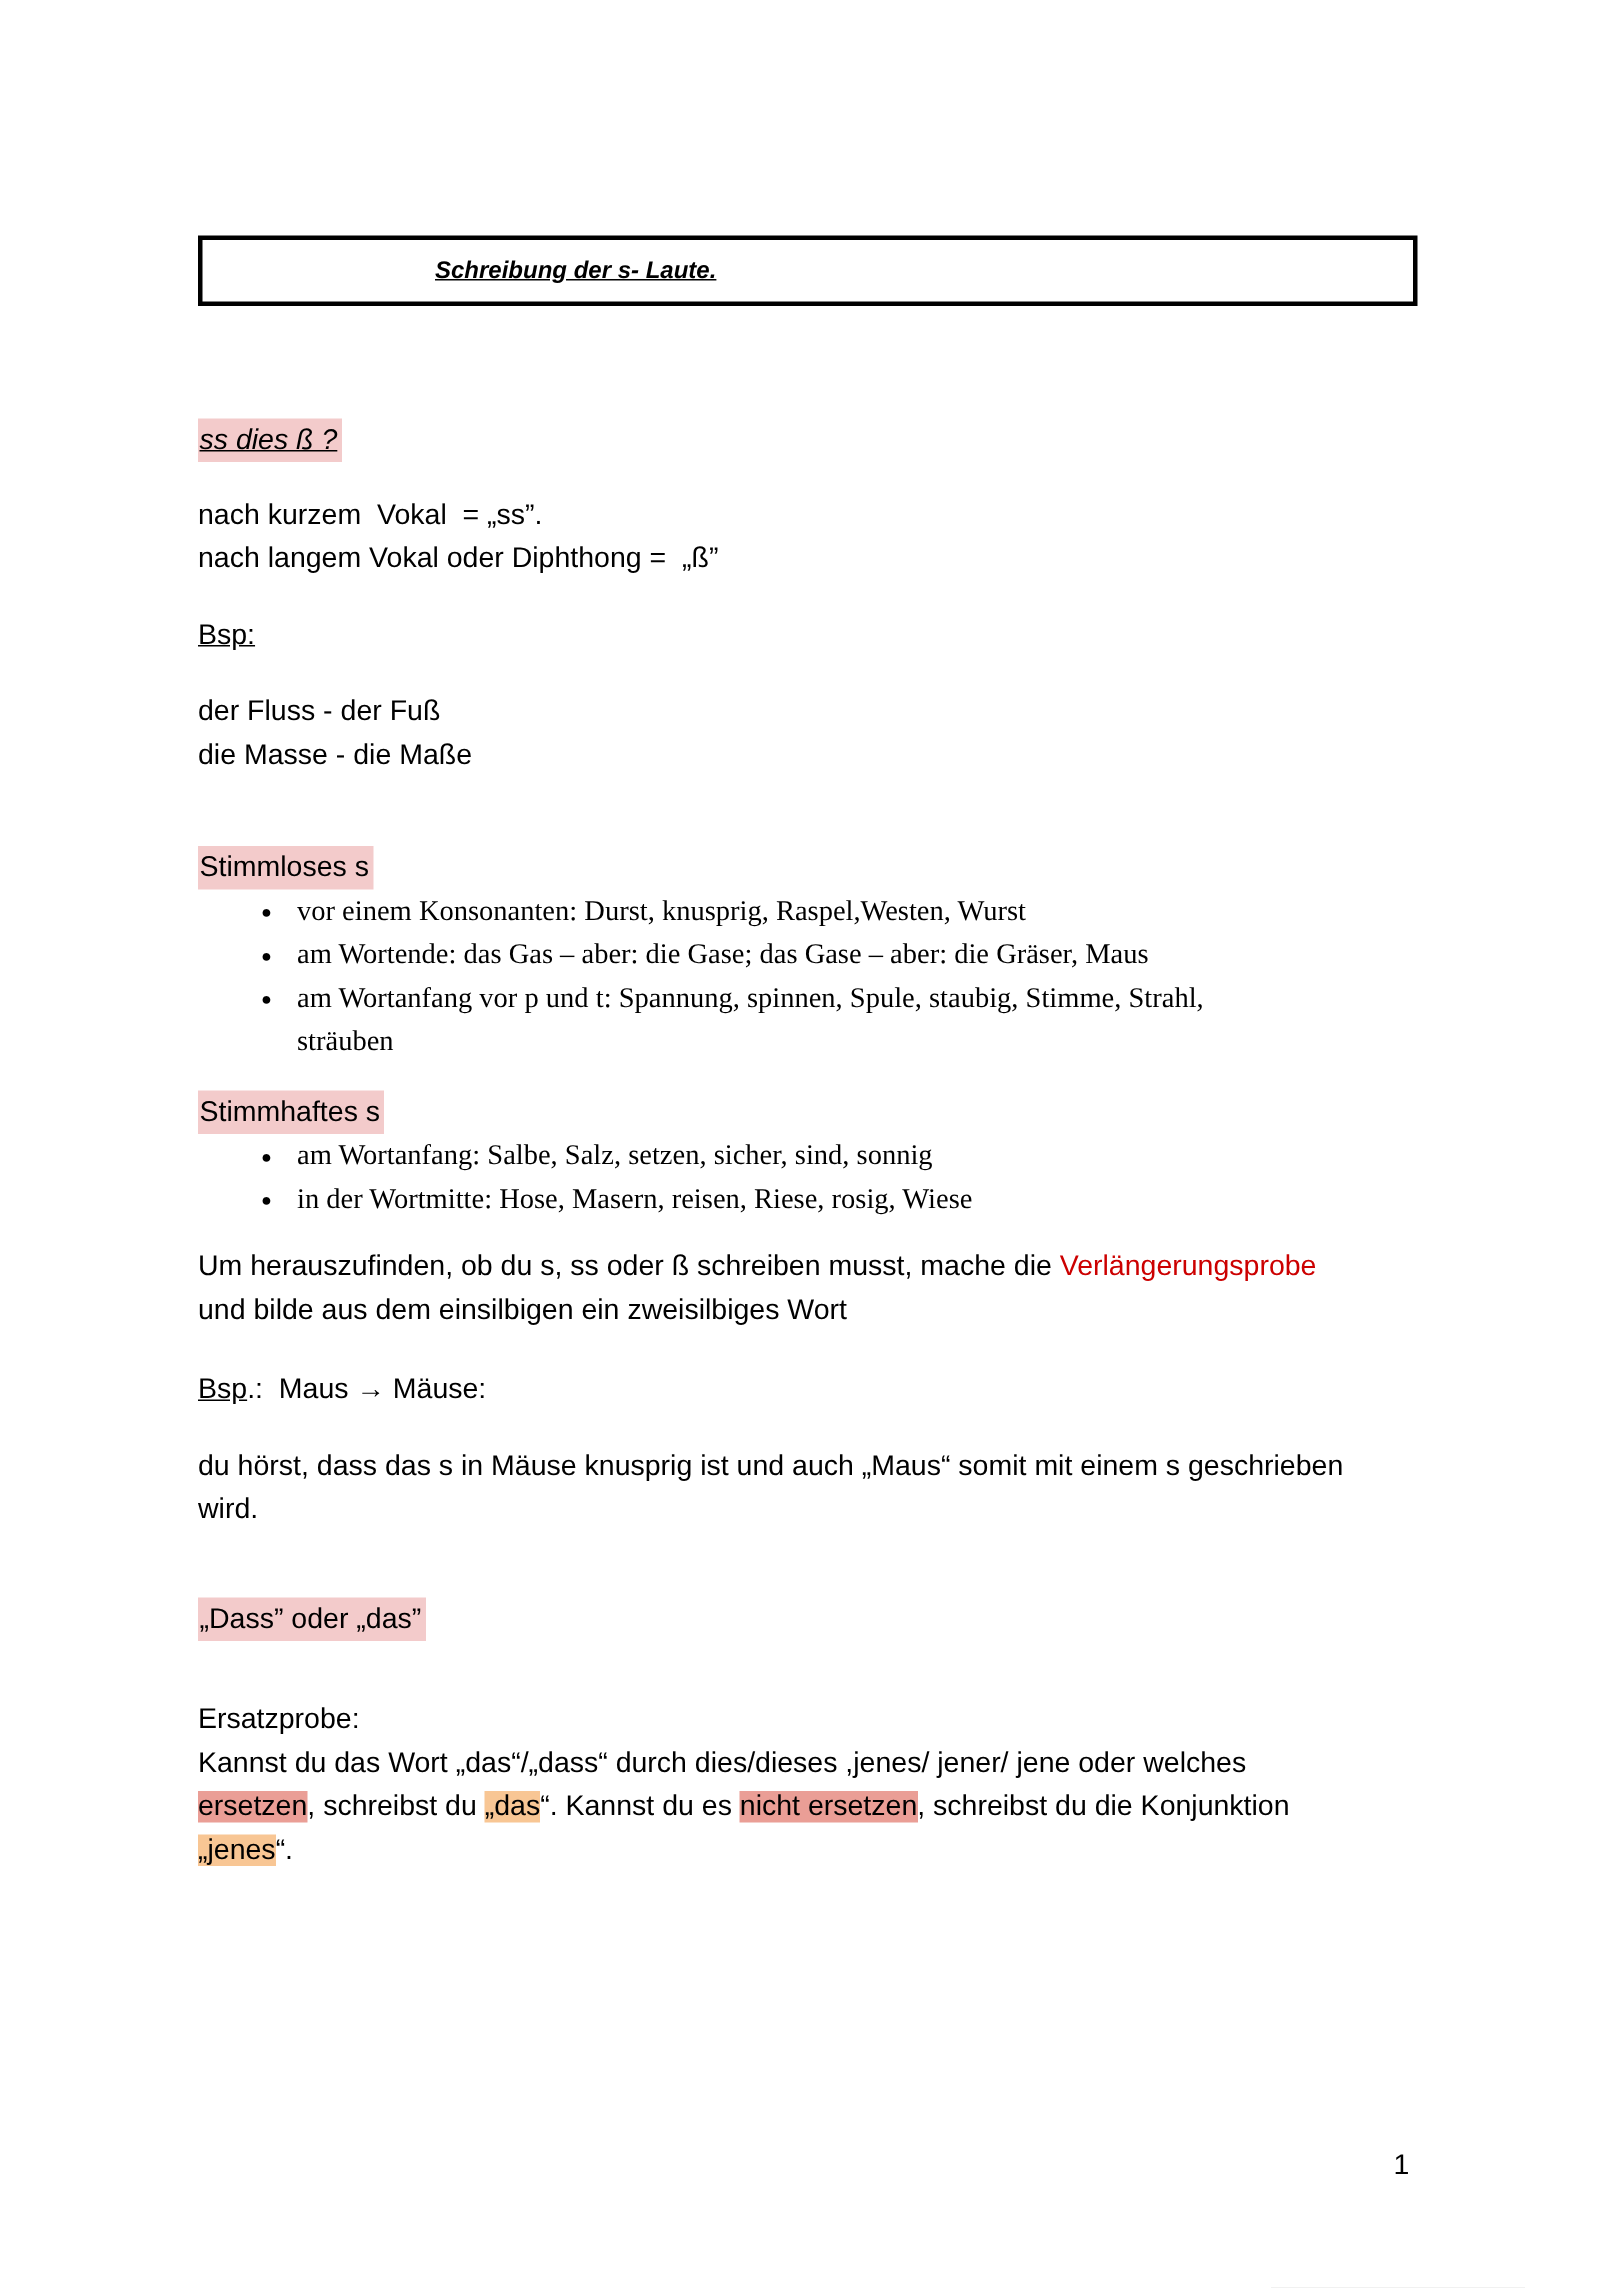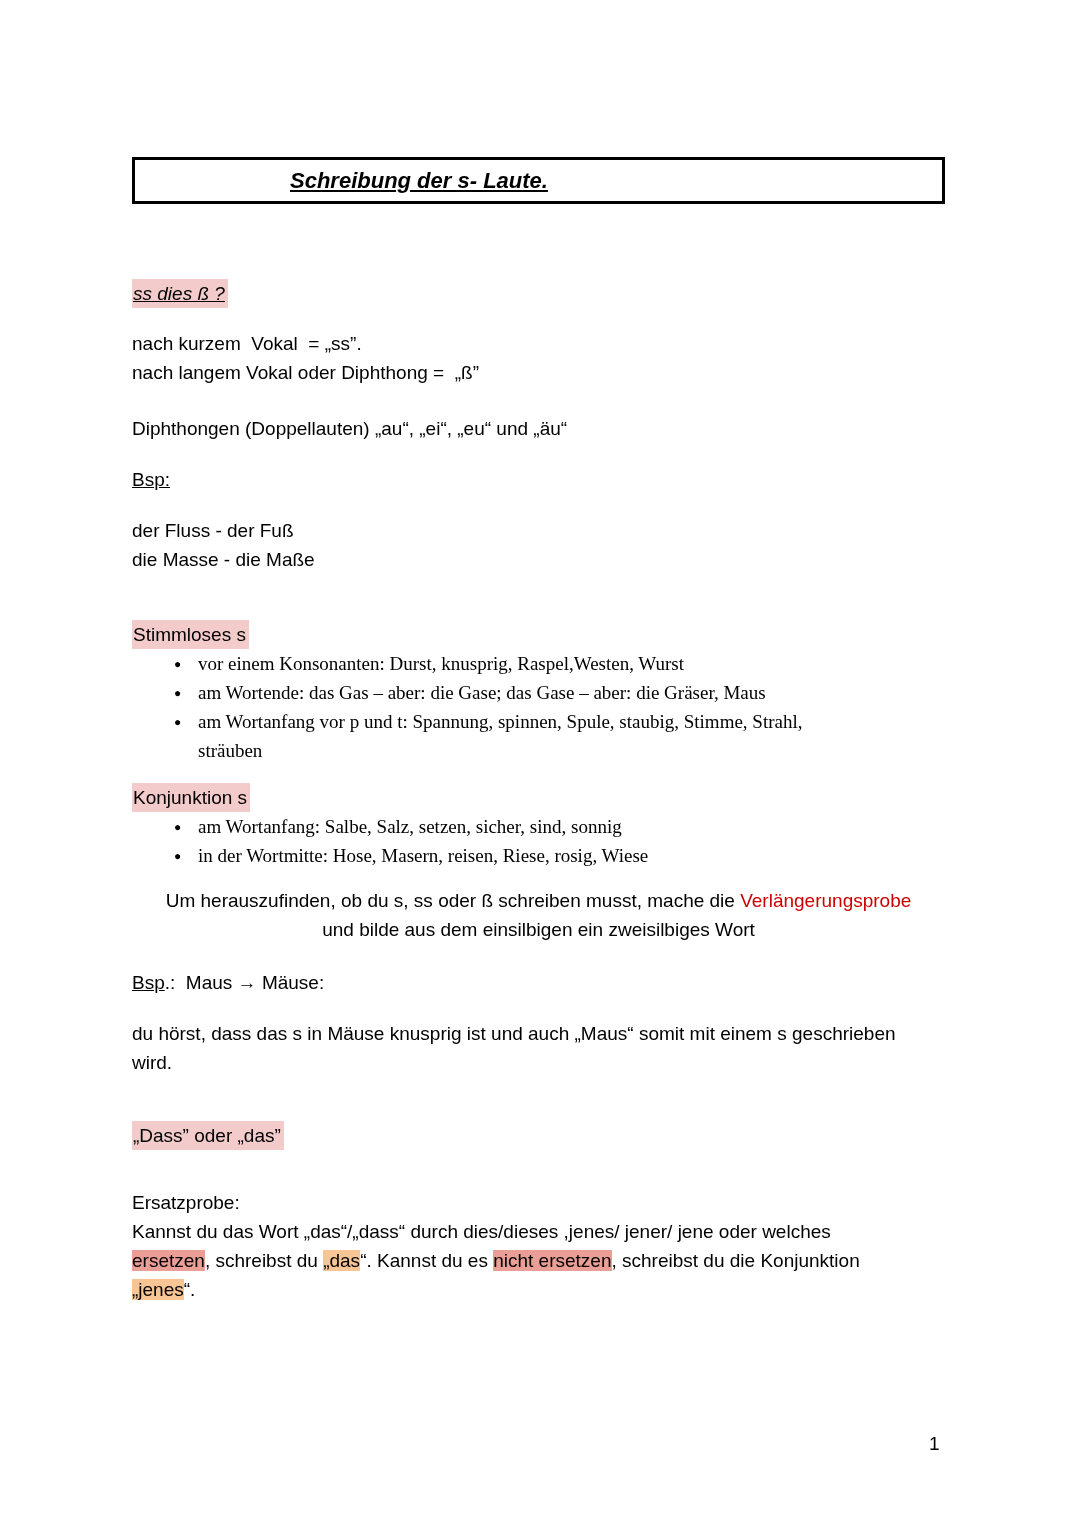--- a/index.html
+++ b/index.html
@@ -25,21 +25,21 @@
     margin-top: 157px;
     box-sizing: border-box;
     width: 813px;
     height: 47px;
     border: 3px solid #000000;
     display: flex;
     align-items: center;
   }
   .title-box .title-text {
     margin-left: 155px;
-    font-size: 22px;
+    font-size: 16px;
     font-weight: bold;
     font-style: italic;
     text-decoration: underline;
   }
   p, .para { margin: 0; white-space: pre-wrap; }
   .hl-pink-head {
     display: inline-block;
     background: var(--highlight-pink, #f3cbcb);
     padding: 0 3px 0 1px;
   }
@@ -56,21 +56,21 @@
     left: 42px;
     top: 1px;
     font-size: 12px;
   }
   .mt-heading1 { margin-top: 75px; }
   .mt-21 { margin-top: 21px; }
   .mt-27 { margin-top: 27px; }
   .mt-22 { margin-top: 22px; }
   .mt-46 { margin-top: 46px; }
   .mt-18 { margin-top: 18px; }
-  .mt-16 { margin-top: 16px; text-align: center; }
+  .mt-16 { margin-top: 16px; }
   .mt-24 { margin-top: 24px; }
   .mt-44 { margin-top: 44px; }
   .mt-26 { margin-top: 38px; }
   .page-number {
     position: absolute;
     left: 929px;
     top: 1429px;
     font-size: 19px;
   }
 </style>
@@ -84,39 +84,38 @@
       <span class="title-text">Schreibung der s- Laute.</span>
     </div>
 
     <div class="mt-heading1">
       <span class="hl-pink-head italic-underline">ss dies ß ?</span>
     </div>
 
     <p class="mt-21">nach kurzem  Vokal  = „ss”.
 nach langem Vokal oder Diphthong =  „ß”</p>
 
-    <p class="mt-27">Diphthongen (Doppellauten) „au“, „ei“, „eu“ und „äu“</p>
 
     <p class="mt-22"><span class="u">Bsp:</span></p>
 
     <p class="mt-22">der Fluss - der Fuß
 die Masse - die Maße</p>
 
     <div class="mt-46">
       <span class="hl-pink-head">Stimmloses s</span>
     </div>
     <ul class="doc-list">
       <li>vor einem Konsonanten: Durst, knusprig, Raspel,Westen, Wurst</li>
       <li>am Wortende: das Gas – aber: die Gase; das Gase – aber: die Gräser, Maus</li>
       <li>am Wortanfang vor p und t: Spannung, spinnen, Spule, staubig, Stimme, Strahl,
 sträuben</li>
     </ul>
 
     <div class="mt-18">
-      <span class="hl-pink-head">Konjunktion s</span>
+      <span class="hl-pink-head">Stimmhaftes s</span>
     </div>
     <ul class="doc-list">
       <li>am Wortanfang: Salbe, Salz, setzen, sicher, sind, sonnig</li>
       <li>in der Wortmitte: Hose, Masern, reisen, Riese, rosig, Wiese</li>
     </ul>
 
     <p class="para mt-16"><span>Um herauszufinden, ob du s, ss oder ß schreiben musst, mache die </span><span class="red">Verlängerungsprobe</span><span>
 und bilde aus dem einsilbigen ein zweisilbiges Wort</span></p>
 
     <p class="para mt-24"><span class="u">Bsp</span><span>.:  Maus → Mäuse:</span></p>

